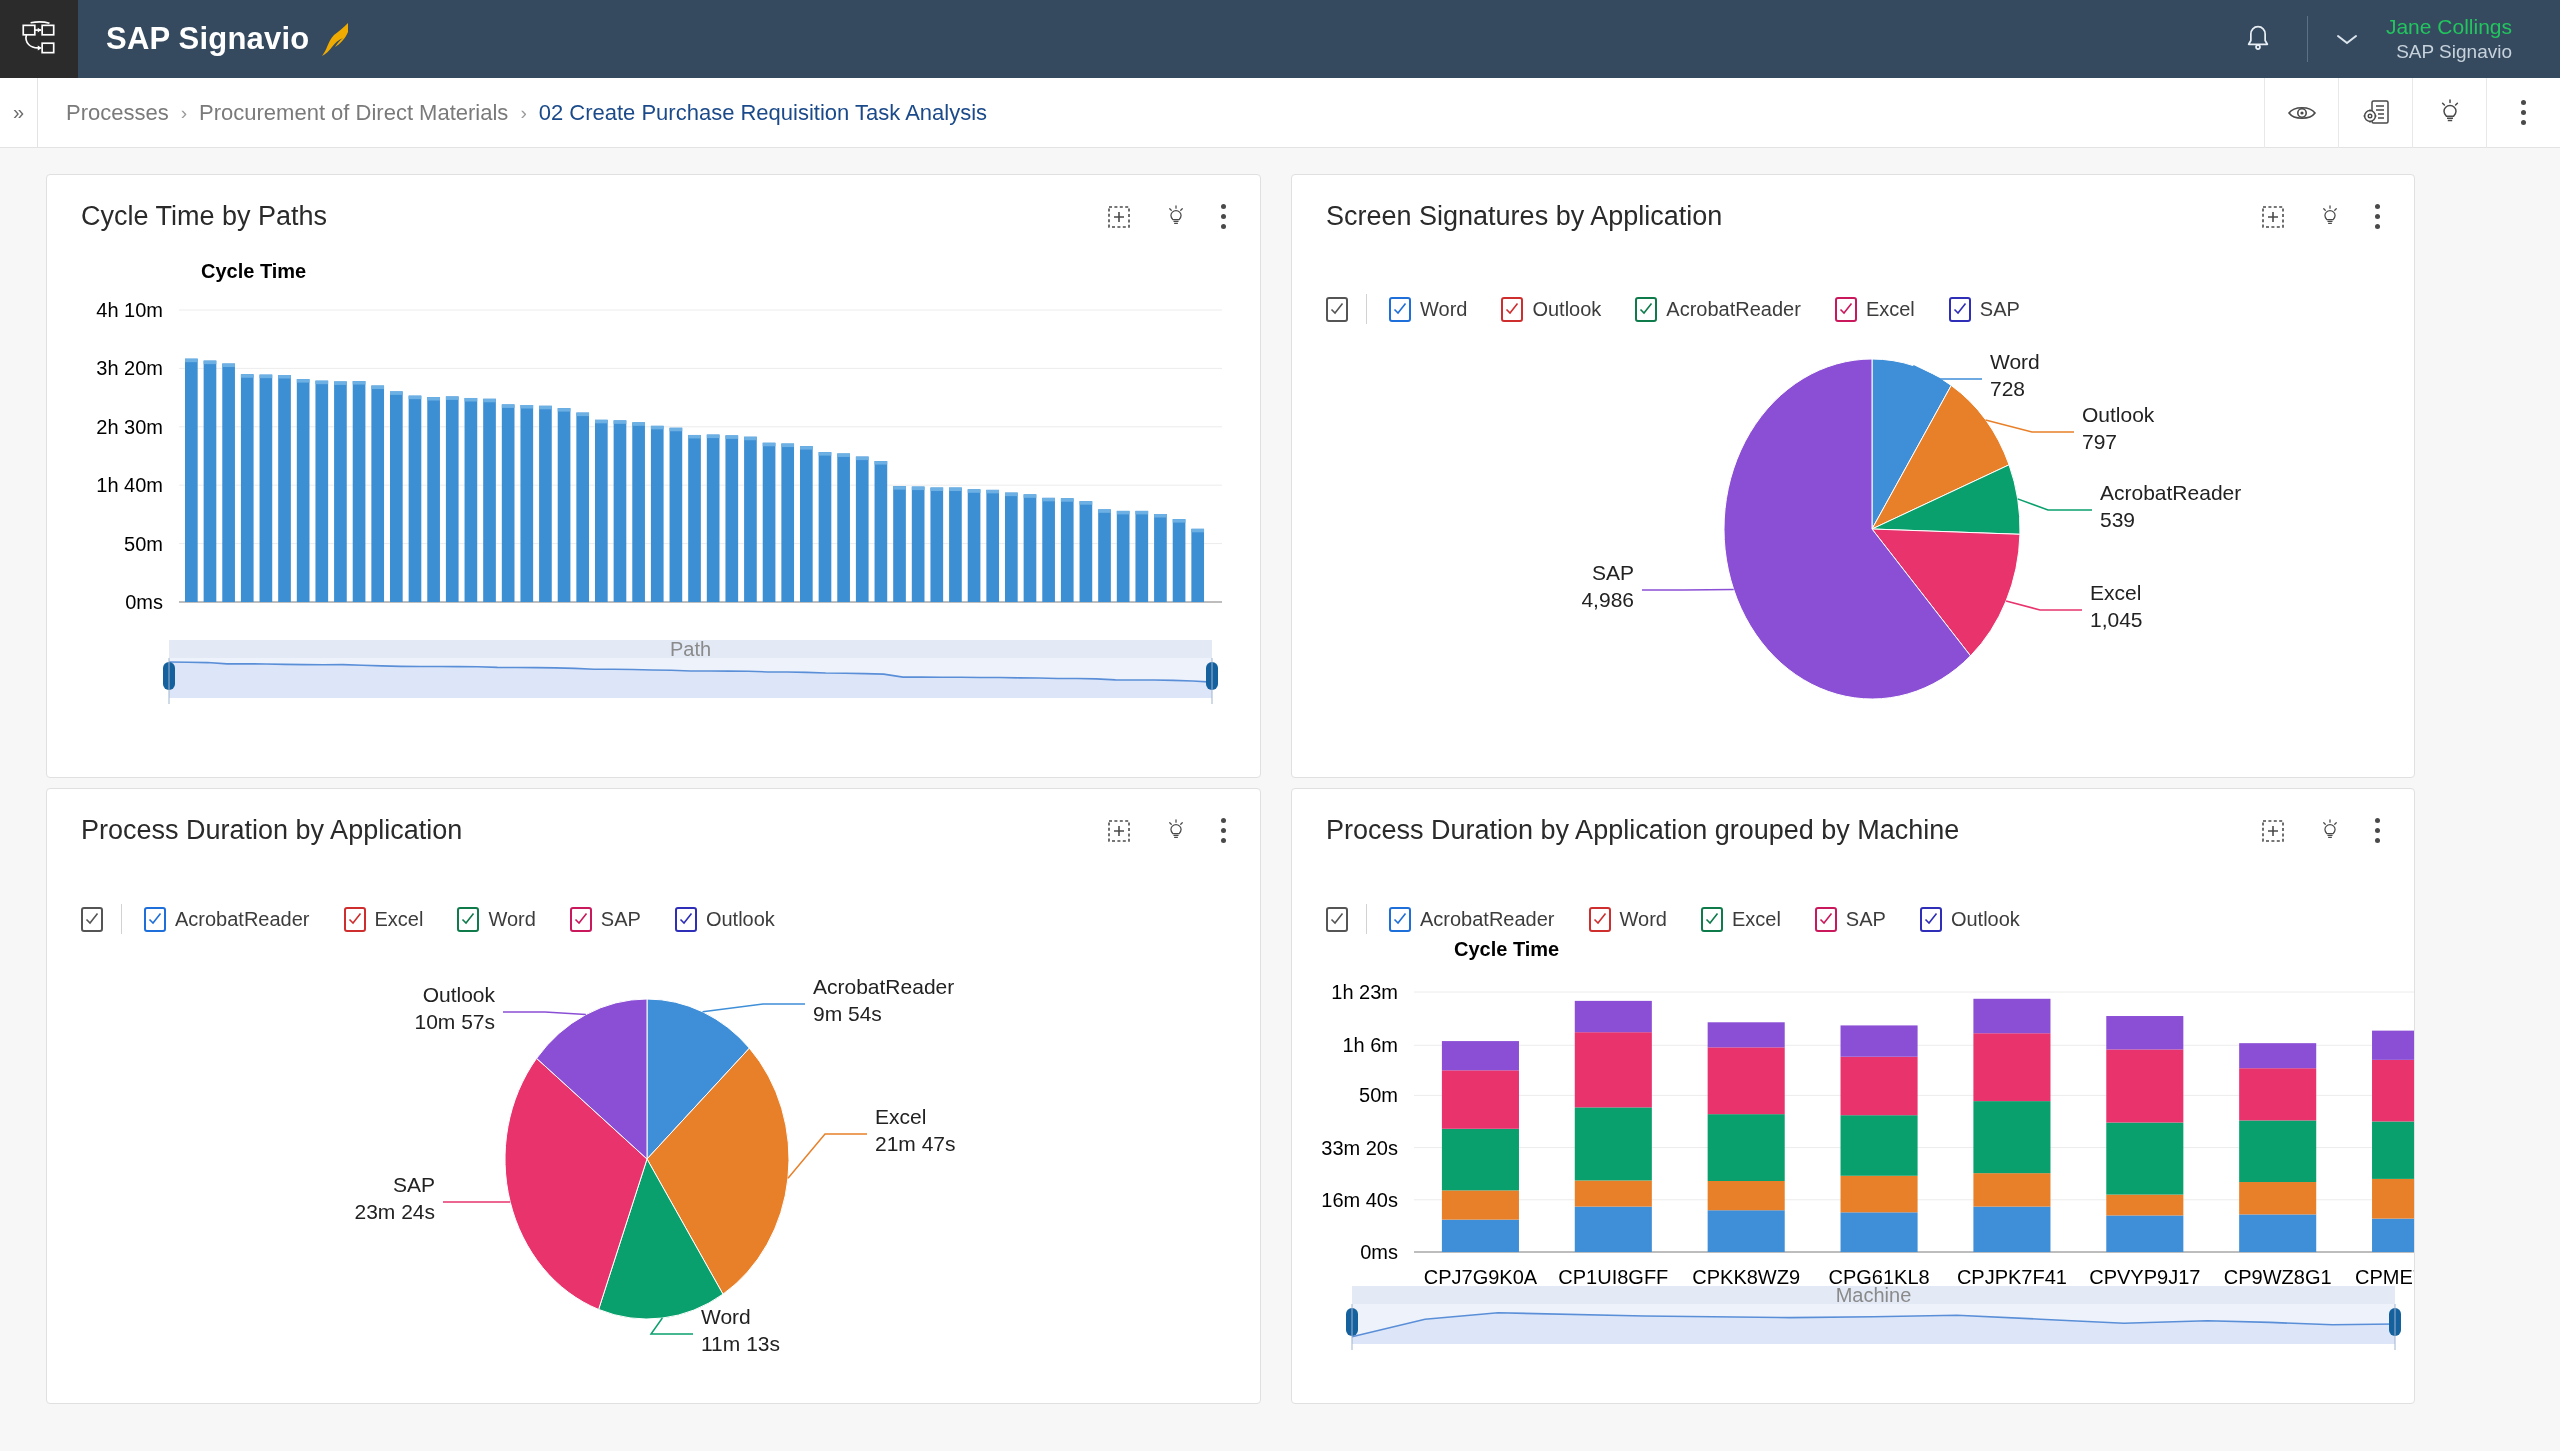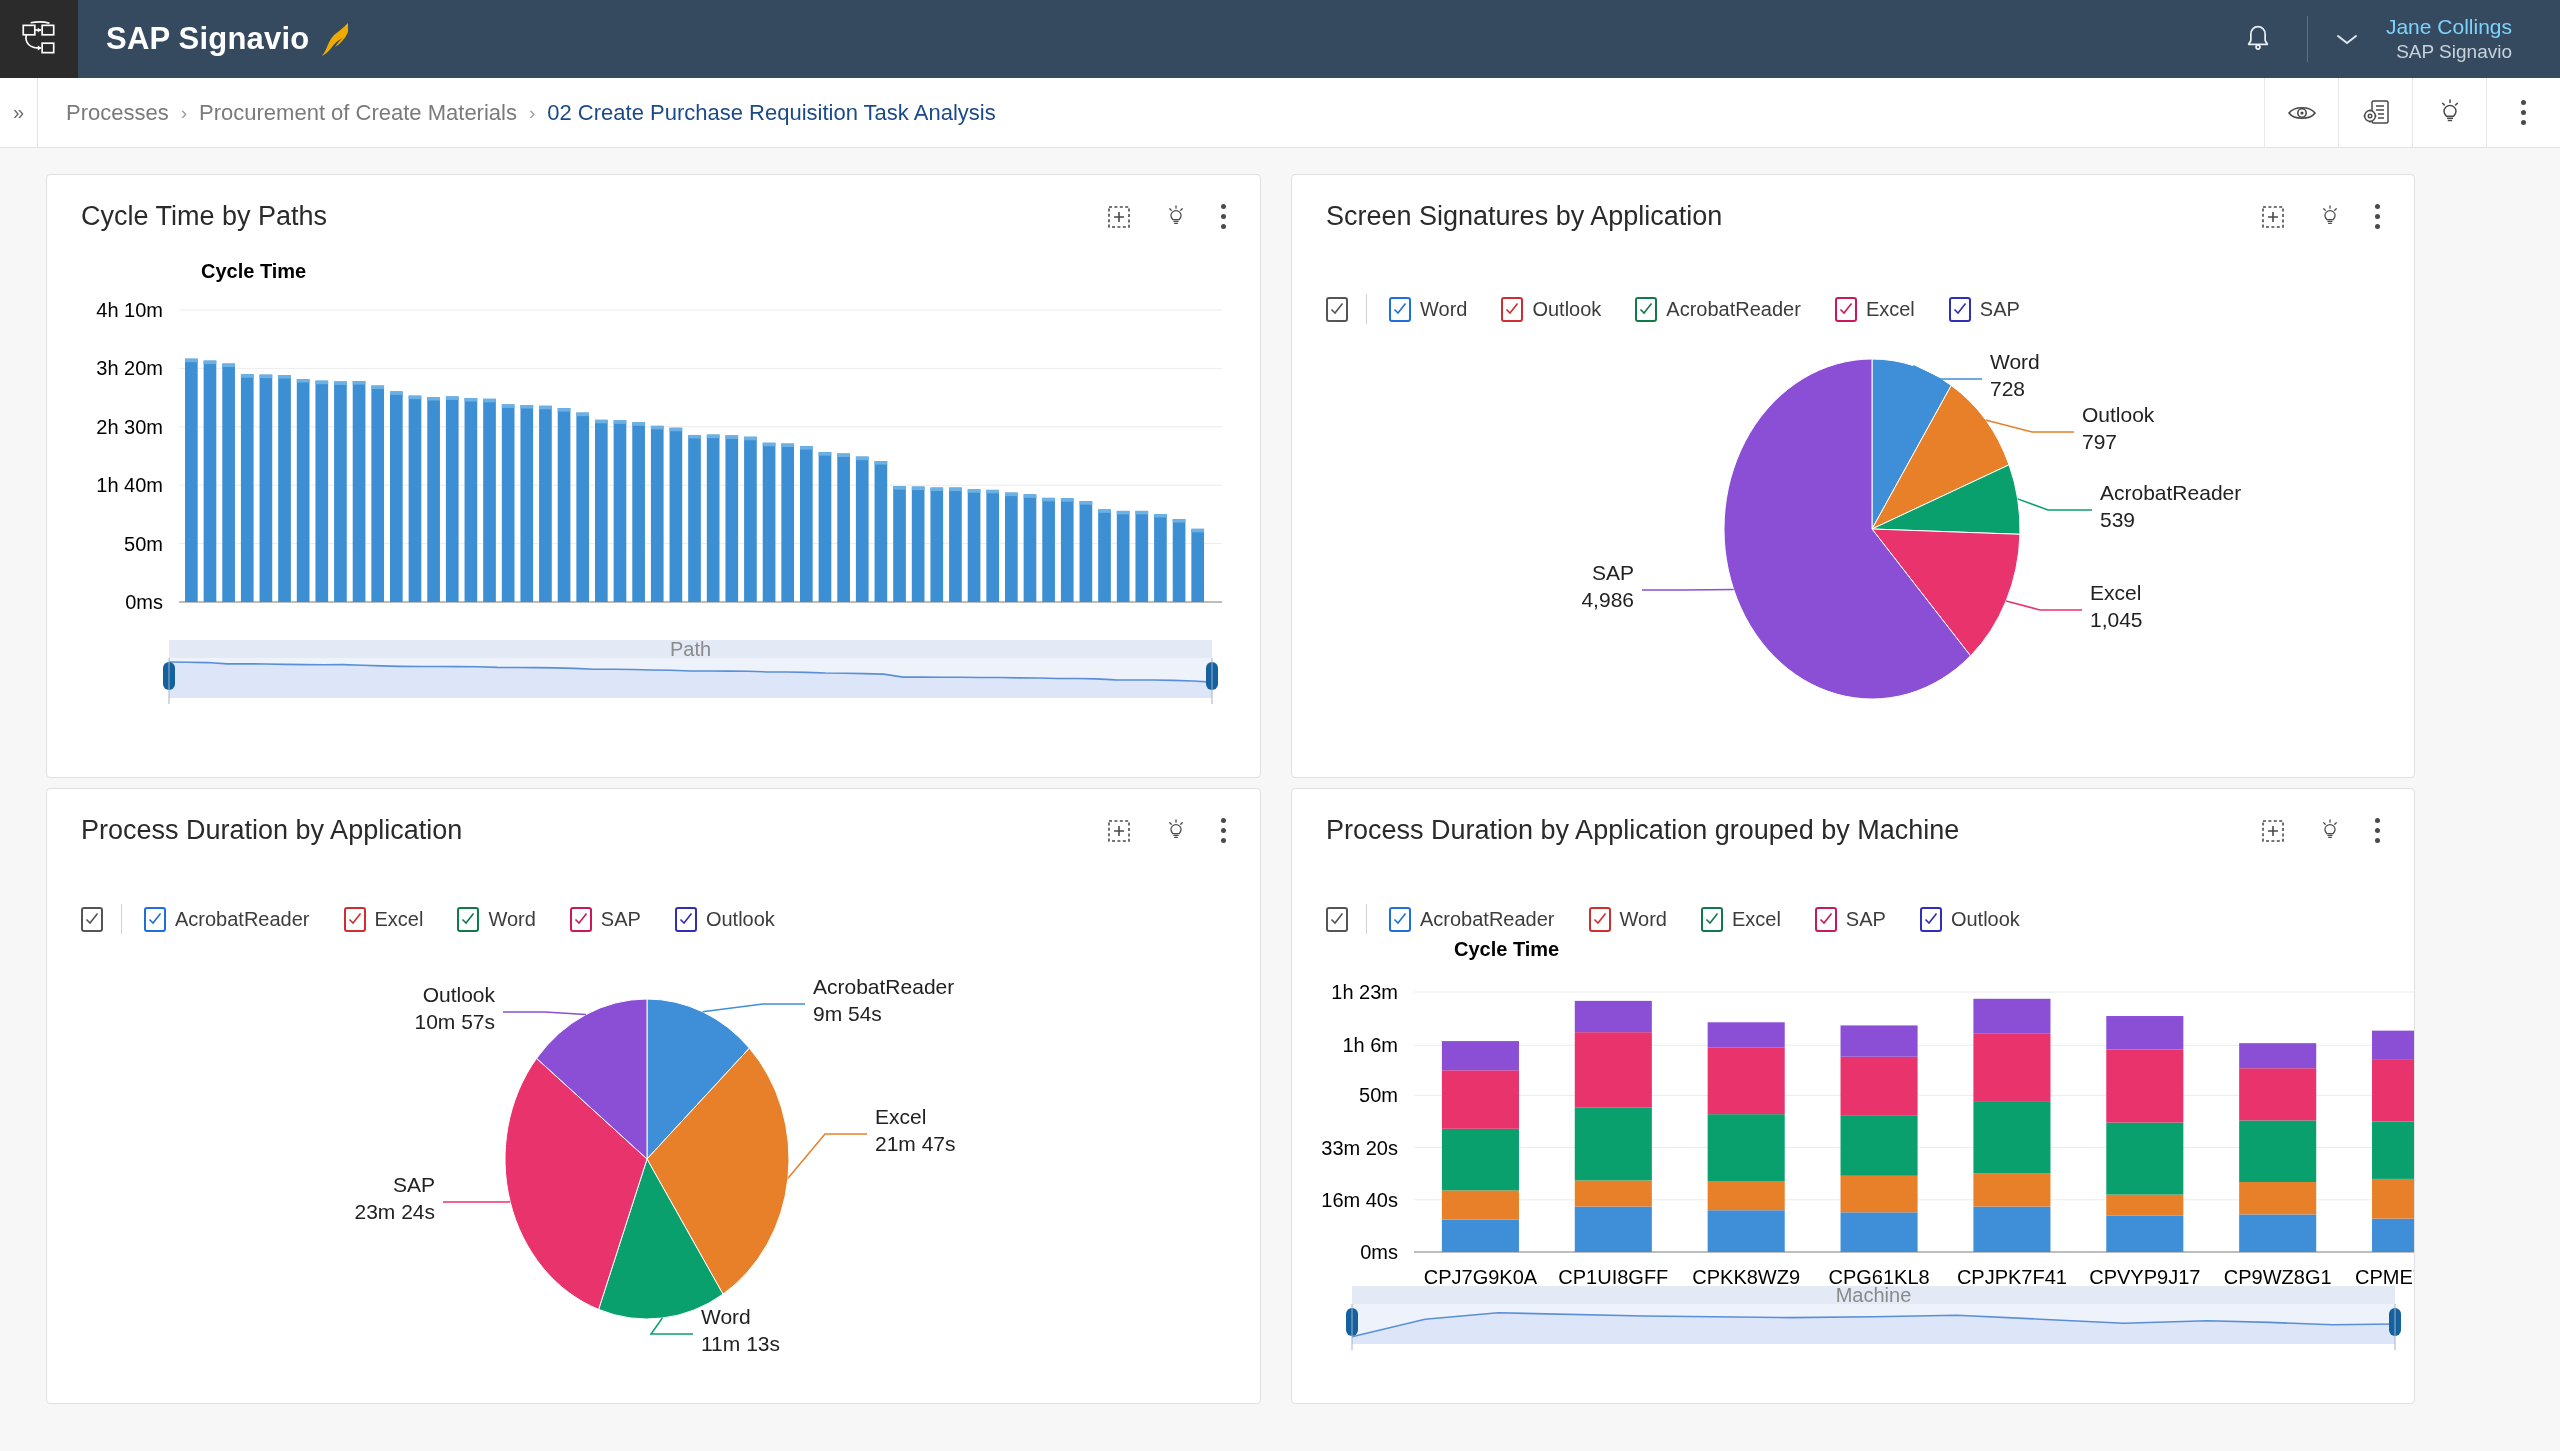--- a/index.html
+++ b/index.html
@@ -25,21 +25,21 @@
   .brand-text {
     color: #ffffff; font-size: 31px; font-weight: bold; letter-spacing: .2px;
   }
   .topbar-right {
     margin-left: auto; display: flex; align-items: center; height: 78px; padding-right: 48px;
   }
   .bell-wrap { padding: 0 34px; display:flex; align-items:center; }
   .vsep { width: 1px; height: 46px; background: #5b7186; }
   .chev-wrap { padding: 0 26px; display:flex; align-items:center; }
   .user-block { text-align: right; line-height: 1.25; }
-  .user-name { color: #7dd3fc; font-size: 21px; }
+  .user-name { color: #22c55e; font-size: 21px; }
   .user-org  { color: #c7d2dc; font-size: 19px; }
 
   
   .crumbbar {
     position: absolute; top: 78px; left: 0; width: 2560px; height: 70px;
     background: #ffffff; border-bottom: 1px solid #e3e3e3;
     display: flex; align-items: center;
   }
   .rail {
     width: 38px; height: 70px; border-right: 1px solid #e3e3e3;
@@ -145,21 +145,21 @@
       <div class="user-org">SAP Signavio</div>
     </div>
   </div>
 </div>
 
 <div class="crumbbar">
   <div class="rail">»</div>
   <div class="crumbs">
     <span class="crumb link">Processes</span>
     <span class="crumb-sep">›</span>
-    <span class="crumb link">Procurement of Create Materials</span>
+    <span class="crumb link">Procurement of Direct Materials</span>
     <span class="crumb-sep">›</span>
     <span class="crumb active">02 Create Purchase Requisition Task Analysis</span>
   </div>
   <div class="crumbbar-right">
     <div class="icon-cell">
       <svg width="32" height="24" viewBox="0 0 32 24">
         <path d="M3 12 C8 5, 24 5, 29 12 C24 19, 8 19, 3 12 Z" fill="none" stroke="#4a4a4a" stroke-width="1.6"></path>
         <circle cx="16" cy="12" r="4.2" fill="none" stroke="#4a4a4a" stroke-width="1.6"></circle>
         <circle cx="16" cy="12" r="1.6" fill="#4a4a4a"></circle>
       </svg>

